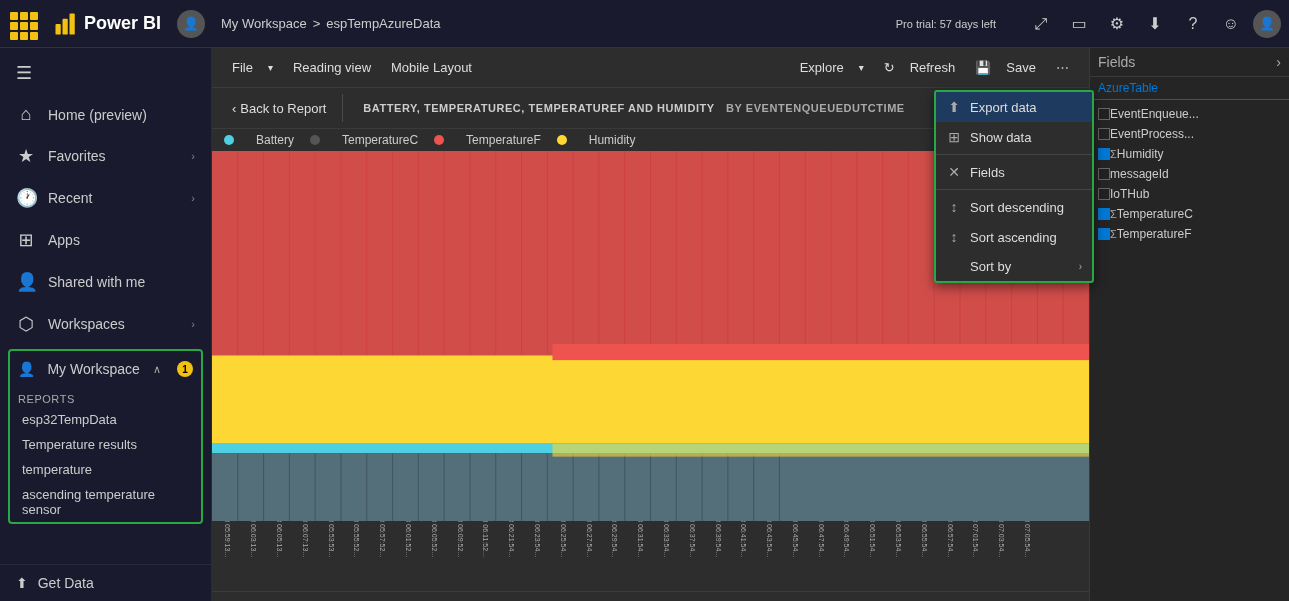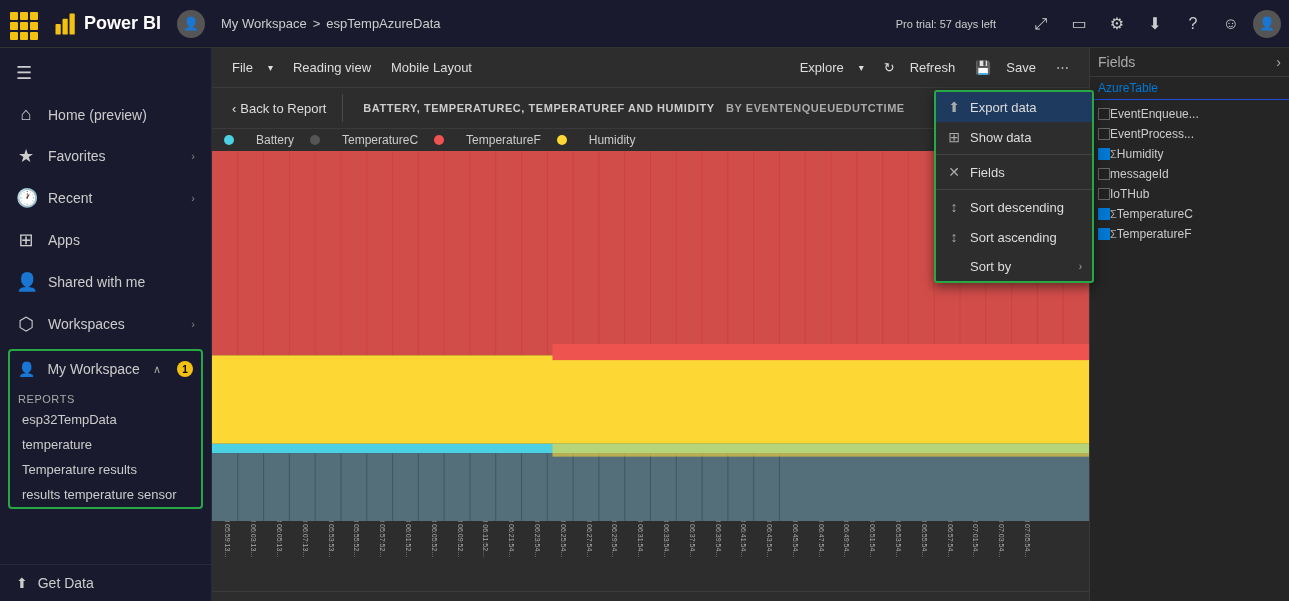--- a/index.html
+++ b/index.html
@@ -500,23 +500,23 @@
 
     <div class="sidebar-workspace-section">
       <div class="sidebar-workspace-header">
         <span class="si-icon">👤</span>
         <span>My Workspace</span>
         <span style="margin-left:auto;font-size:11px;color:#aaa;">∧</span>
         <span class="badge-1" style="position:relative;right:auto;top:auto;transform:none;margin-left:4px;">1</span>
       </div>
       <div class="ws-reports-label">REPORTS</div>
       <div class="ws-report-item">esp32TempData</div>
+      <div class="ws-report-item">Temperature results</div>
       <div class="ws-report-item">temperature</div>
-      <div class="ws-report-item">Temperature results</div>
-      <div class="ws-report-item">results temperature sensor</div>
+      <div class="ws-report-item">ascending temperature sensor</div>
     </div>
 
     <div class="sidebar-bottom">
       <span>⬆</span>
       <span>Get Data</span>
     </div>
   </div>
 
   <div class="content-area">
 

